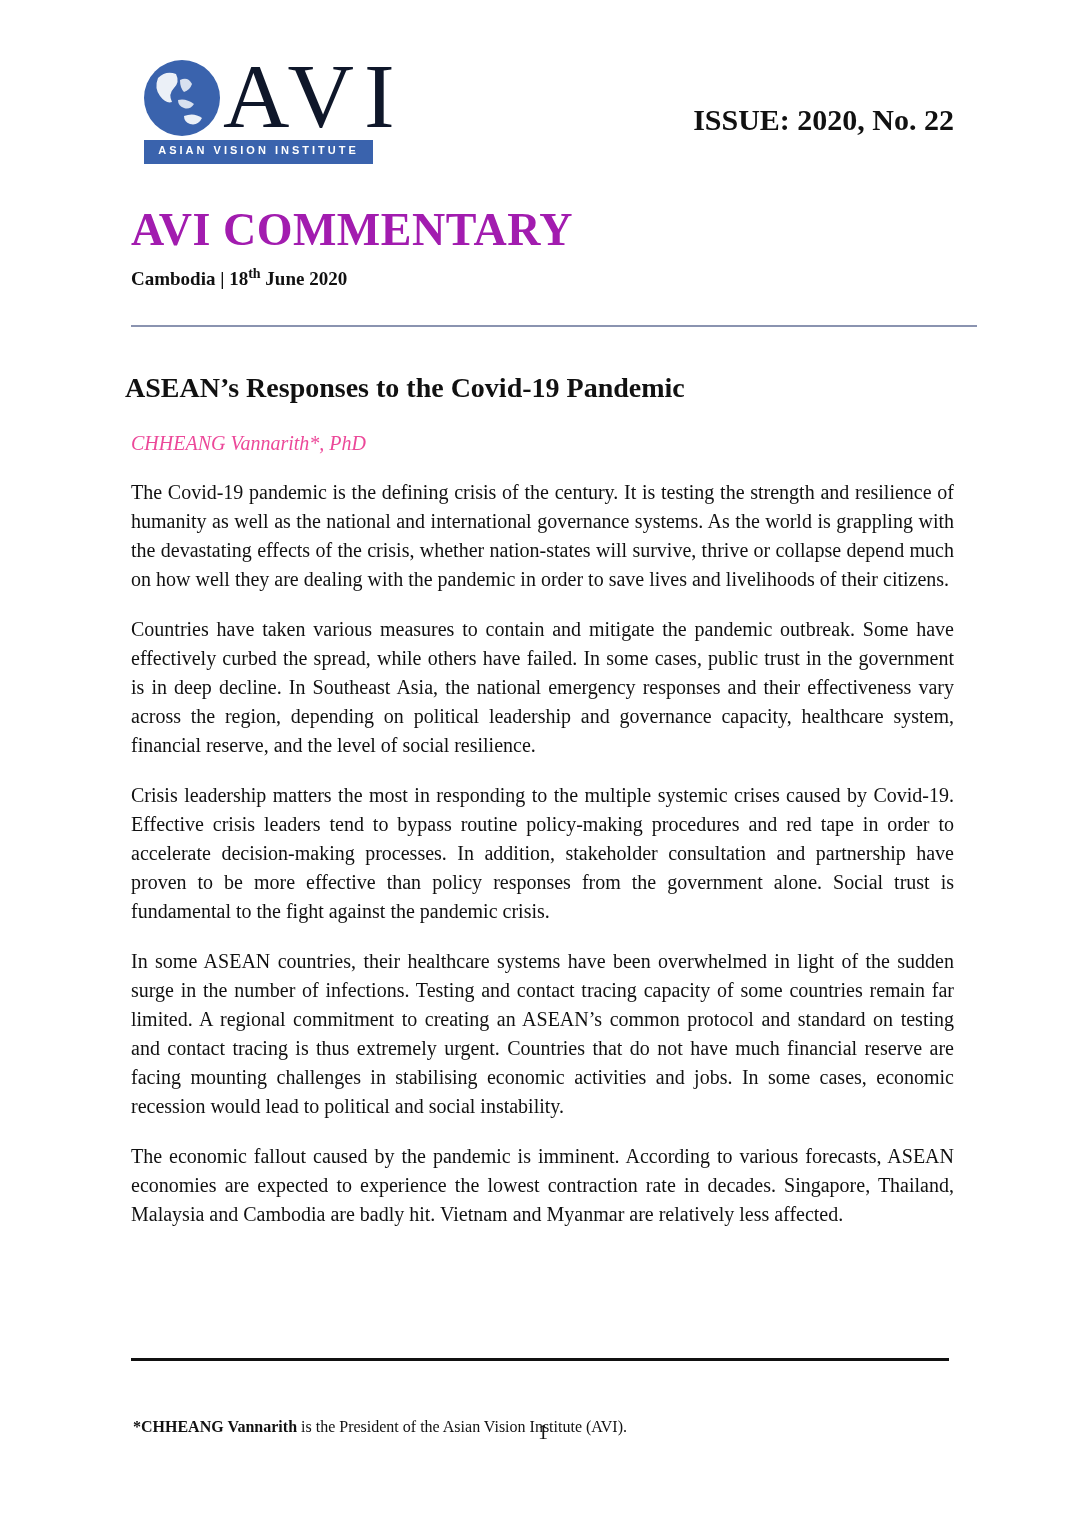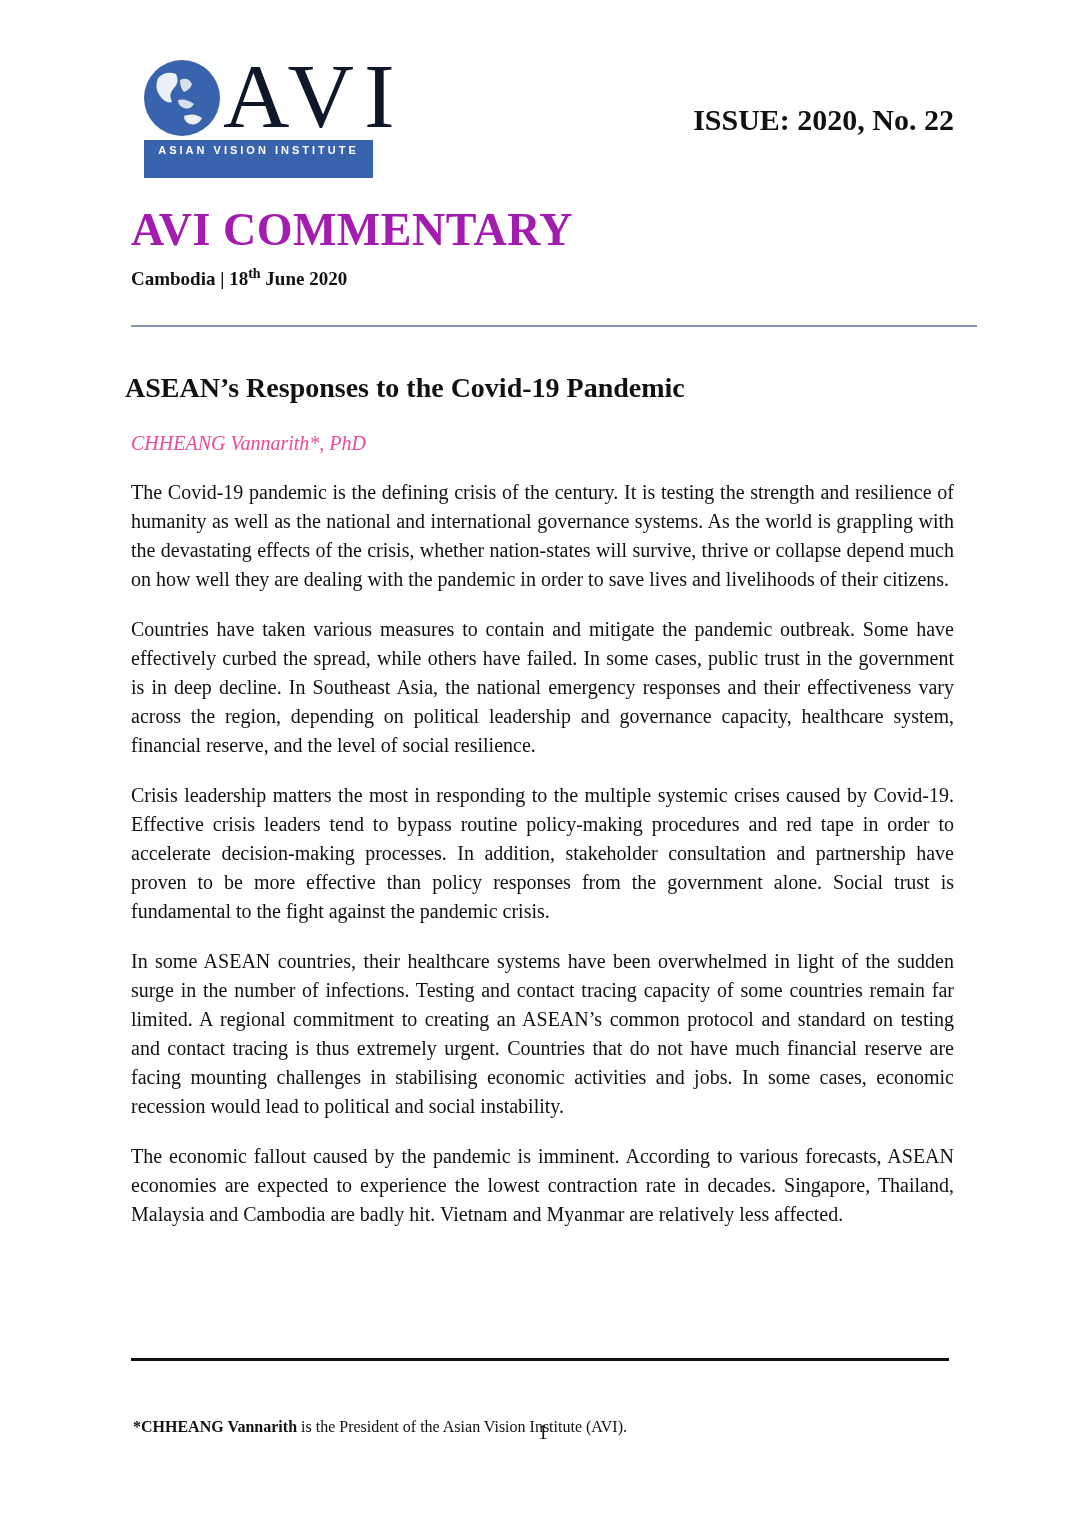--- a/index.html
+++ b/index.html
@@ -1,20 +1,20 @@
 <!DOCTYPE html>
 <html><head>
 <meta charset="utf-8">
 <style>
   html,body{margin:0;padding:0;background:#fff;}
   body{width:1086px;height:1536px;position:relative;overflow:hidden;font-family:"Liberation Serif",serif;color:#111;}
   .logo{position:absolute;left:141px;top:60px;width:232px;height:100px;}
   .logo .globe{position:absolute;left:3px;top:0;width:76px;height:76px;border-radius:50%;background:#3a63ad;overflow:hidden;}
   .logo .avi{position:absolute;left:82px;top:-14px;font-family:"Liberation Serif",serif;font-size:92px;color:#0f172a;letter-spacing:10px;line-height:100px;}
-  .logo .band{position:absolute;left:3px;top:80px;width:229px;height:38px;background:#3a63ad;color:#fff;font-family:"Liberation Sans",sans-serif;font-weight:bold;font-size:11px;letter-spacing:3px;text-align:center;line-height:20px;}
+  .logo .band{position:absolute;left:3px;top:80px;width:229px;height:24px;background:#3a63ad;color:#fff;font-family:"Liberation Sans",sans-serif;font-weight:bold;font-size:11px;letter-spacing:3px;text-align:center;line-height:20px;}
   .issue{position:absolute;right:132px;top:103px;font-size:30px;font-weight:bold;}
   .title{position:absolute;left:131px;top:203px;font-size:46px;font-weight:bold;color:#a21caf;letter-spacing:0.5px;}
   .dateline{position:absolute;left:131px;top:266px;font-size:19px;font-weight:bold;}
   .dateline sup{font-size:14px;}
   .rule{position:absolute;left:131px;top:325px;width:846px;height:2px;background:#8a93b0;}
   .heading{position:absolute;left:125px;top:372px;font-size:28px;font-weight:bold;}
   .author{position:absolute;left:131px;top:432px;font-size:20px;font-style:italic;color:#ec4899;}
   .body{position:absolute;left:131px;top:478px;width:823px;}
   .body p{margin:0 0 21px 0;font-size:20px;line-height:29px;text-align:justify;}
   .frule{position:absolute;left:131px;top:1358px;width:818px;height:3px;background:#111;}

